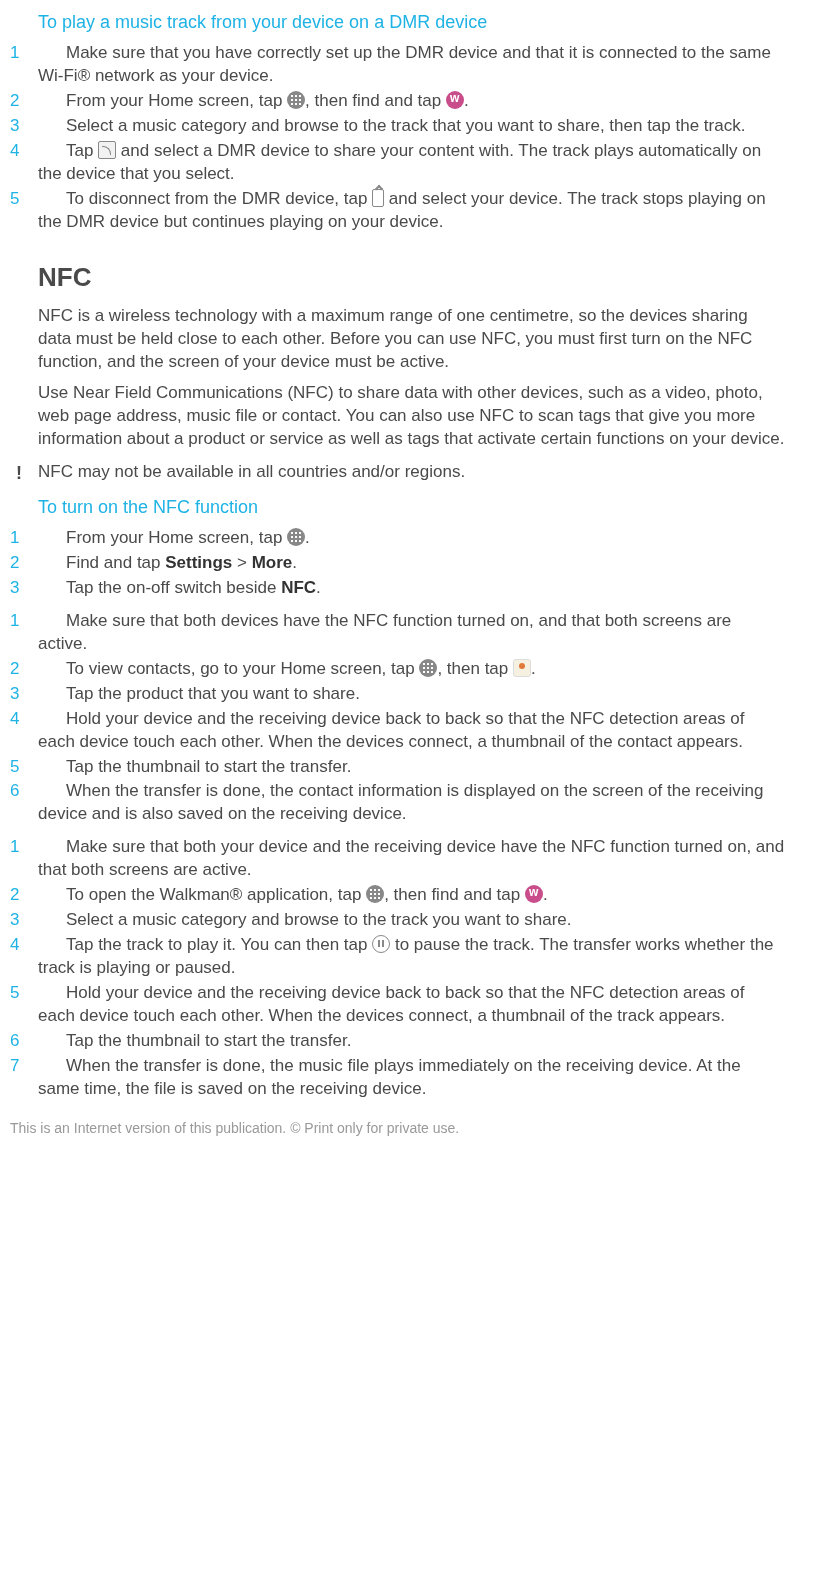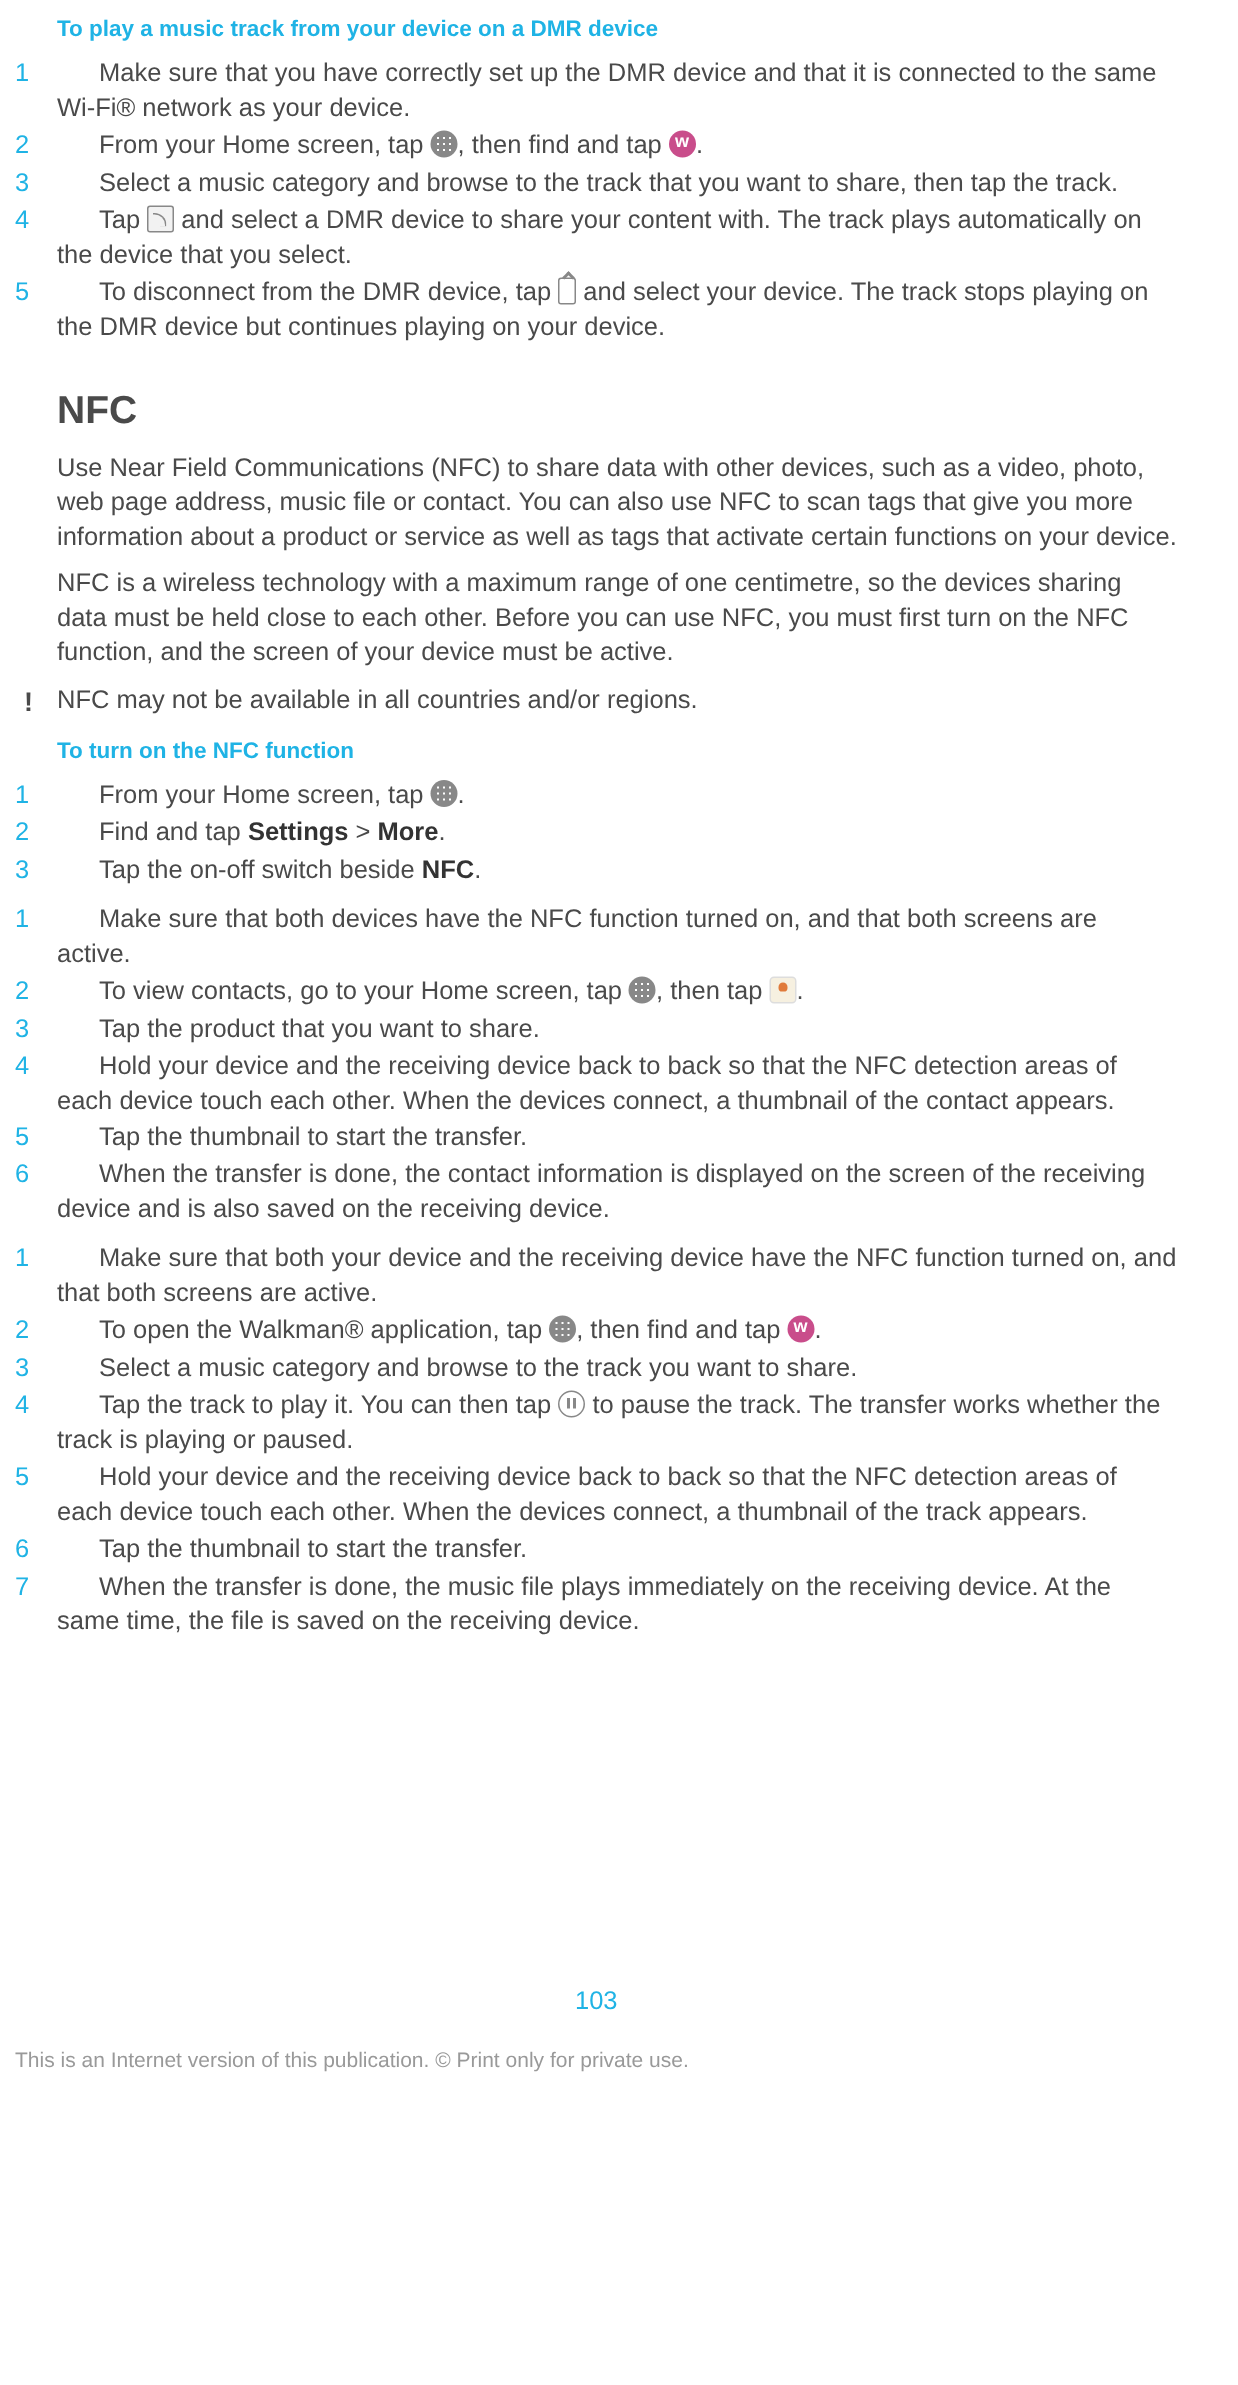--- a/index.html
+++ b/index.html
@@ -8,22 +8,22 @@
     font-size: 17px;
     line-height: 1.35;
     color: #4a4a4a;
     width: 825px;
     background: #fff;
     padding: 0 20px 0 0;
   }
   .page { padding: 0 20px 0 10px; }
   .section-title {
     color: #1fb3e5;
-    font-size: 15px;
-    font-weight: bold;
+    font-size: 18px;
+    font-weight: normal;
     margin: 10px 0 8px 28px;
   }
   .h2 {
     color: #4a4a4a;
     font-size: 26px;
     font-weight: bold;
     margin: 26px 0 10px 28px;
   }
   .para {
     margin: 0 0 8px 28px;
@@ -190,22 +190,22 @@
   <div class="section-title">To play a music track from your device on a DMR device</div>
   <ol class="steps" id="sec1-steps">
       <li><span class="step-line">Make sure that you have correctly set up the DMR device and that it is connected to the same Wi-Fi® network as your device.</span></li>
       <li><span class="step-line">From your Home screen, tap <span class="icon-apps-circle"></span>, then find and tap <span class="icon-walkman"></span>.</span></li>
       <li><span class="step-line">Select a music category and browse to the track that you want to share, then tap the track.</span></li>
       <li><span class="step-line">Tap <span class="icon-cast"></span> and select a DMR device to share your content with. The track plays automatically on the device that you select.</span></li>
       <li><span class="step-line">To disconnect from the DMR device, tap <span class="icon-device"></span> and select your device. The track stops playing on the DMR device but continues playing on your device.</span></li>
     </ol>
 
   <div class="h2">NFC</div>
+  <p class="para">NFC is a wireless technology with a maximum range of one centimetre, so the devices sharing data must be held close to each other. Before you can use NFC, you must first turn on the NFC function, and the screen of your device must be active.</p>
   <p class="para">Use Near Field Communications (NFC) to share data with other devices, such as a video, photo, web page address, music file or contact. You can also use NFC to scan tags that give you more information about a product or service as well as tags that activate certain functions on your device.</p>
-  <p class="para">NFC is a wireless technology with a maximum range of one centimetre, so the devices sharing data must be held close to each other. Before you can use NFC, you must first turn on the NFC function, and the screen of your device must be active.</p>
   <div class="note-row">
     <div class="note-icon">!</div>
     <div class="note-text">NFC may not be available in all countries and/or regions.</div>
   </div>
 
   <div class="section-title">To turn on the NFC function</div>
   <ol class="steps" id="sec2-steps">
       <li><span class="step-line">From your Home screen, tap <span class="icon-apps-circle"></span>.</span></li>
       <li><span class="step-line">Find and tap <span class="bold">Settings</span> &gt; <span class="bold">More</span>.</span></li>
       <li><span class="step-line">Tap the on-off switch beside <span class="bold">NFC</span>.</span></li>
@@ -223,15 +223,14 @@
   <ol class="steps" id="sec4-steps">
       <li><span class="step-line">Make sure that both your device and the receiving device have the NFC function turned on, and that both screens are active.</span></li>
       <li><span class="step-line">To open the Walkman® application, tap <span class="icon-apps-circle"></span>, then find and tap <span class="icon-walkman"></span>.</span></li>
       <li><span class="step-line">Select a music category and browse to the track you want to share.</span></li>
       <li><span class="step-line">Tap the track to play it. You can then tap <span class="icon-pause"></span> to pause the track. The transfer works whether the track is playing or paused.</span></li>
       <li><span class="step-line">Hold your device and the receiving device back to back so that the NFC detection areas of each device touch each other. When the devices connect, a thumbnail of the track appears.</span></li>
       <li><span class="step-line">Tap the thumbnail to start the transfer.</span></li>
       <li><span class="step-line">When the transfer is done, the music file plays immediately on the receiving device. At the same time, the file is saved on the receiving device.</span></li>
     </ol>
 
-  <div class="page-number">103</div>
   <div class="footer-note">This is an Internet version of this publication. © Print only for private use.</div>
 </div>
 
 </body></html>

